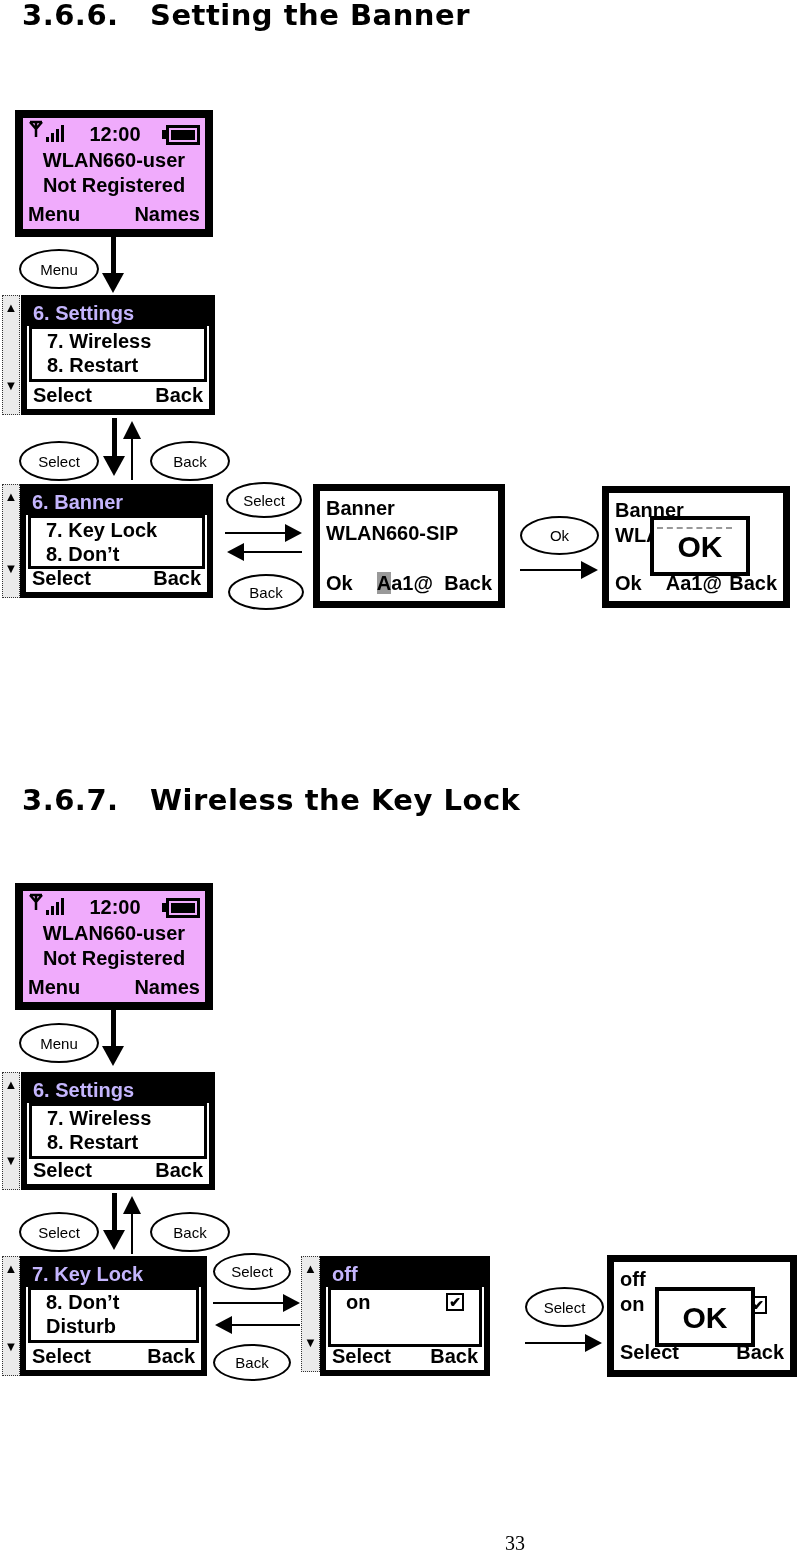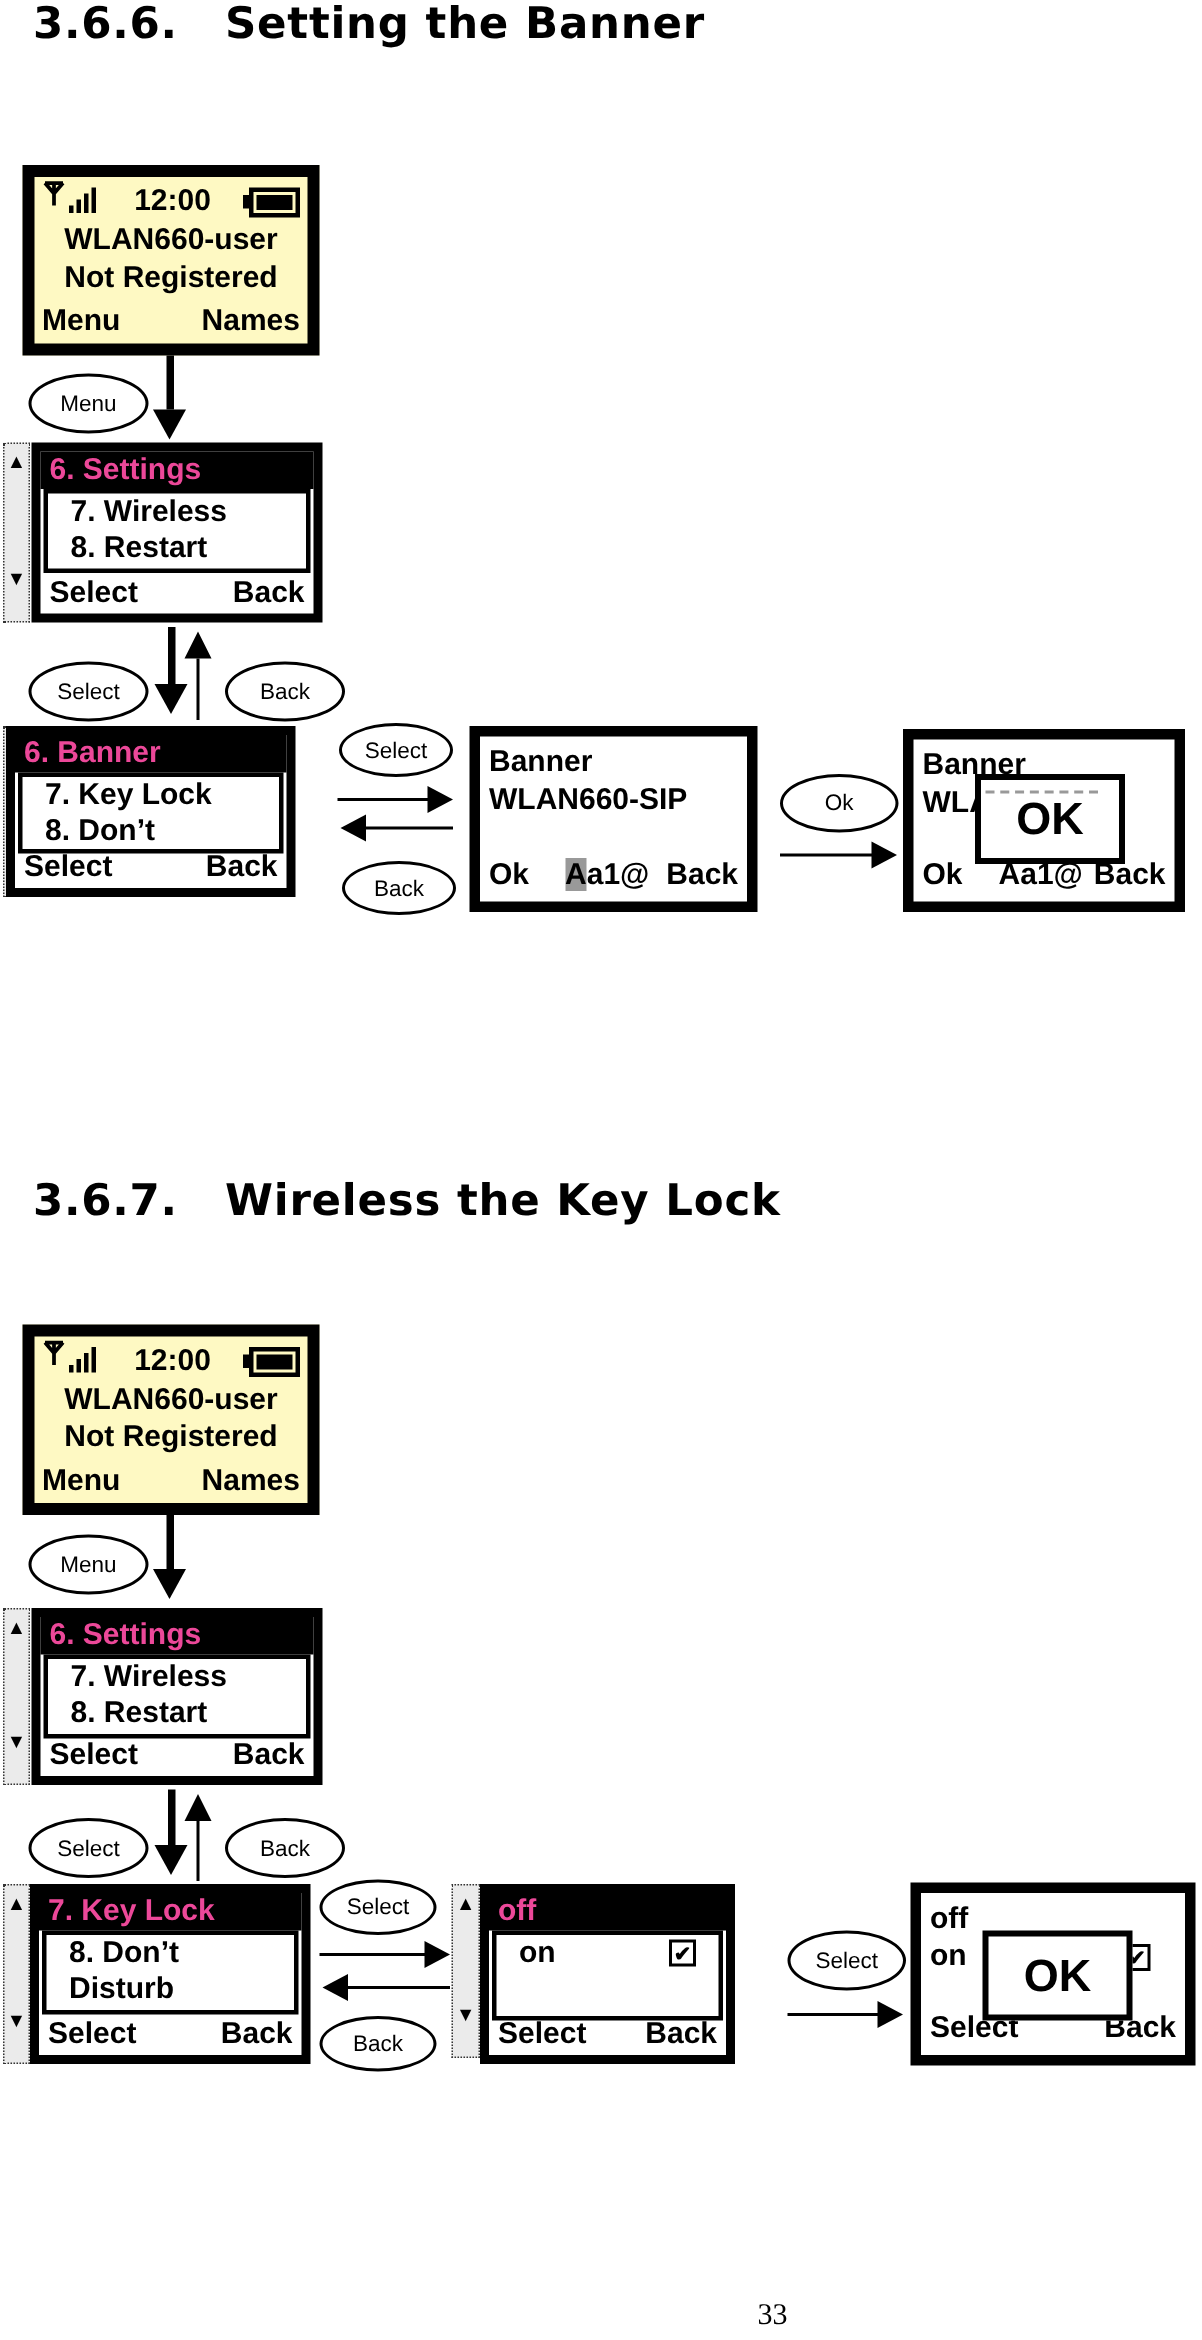--- a/index.html
+++ b/index.html
@@ -4,33 +4,33 @@
 <style>
   html,body{margin:0;padding:0;background:#fff;}
   body{width:801px;height:1560px;position:relative;font-family:"Liberation Sans",sans-serif;color:#000;overflow:hidden;}
   .abs{position:absolute;}
 
   
   .h1{font-family:"DejaVu Sans",sans-serif;font-weight:bold;font-size:29px;line-height:34px;white-space:nowrap;letter-spacing:.5px;}
   .h1num{display:inline-block;width:128px;}
 
   
-  .idle{width:198px;height:127px;border:8px solid #000;box-sizing:border-box;background:#fef9c3;
+  .idle{width:198px;height:127px;border:8px solid #000;box-sizing:border-box;background:#f0abfc;
         font-weight:bold;font-size:20px;line-height:25px;padding:3px 5px;}
   .idle-top{display:flex;align-items:center;justify-content:space-between;height:27px;}
   .idle-line{text-align:center;}
   .soft{position:absolute;left:5px;right:5px;bottom:2px;display:flex;justify-content:space-between;font-weight:bold;}
   .batt{display:inline-flex;align-items:center;}
   .batt-nub{width:4px;height:9px;background:#000;}
   .batt-body{width:34px;height:20px;border:3px solid #000;box-sizing:border-box;display:flex;align-items:center;justify-content:center;}
   .batt-fill{width:24px;height:10px;background:#000;}
 
   
   .lcd{border:6px solid #000;box-sizing:border-box;background:#fff;font-weight:bold;font-size:20px;line-height:24px;}
-  .lcd-head{background:#000;color:#ec4899;padding:0 6px;height:25px;line-height:25px;}
+  .lcd-head{background:#000;color:#c4b5fd;padding:0 6px;height:25px;line-height:25px;}
   .lcd-box{border:3px solid #000;margin:0 2px;padding:0 15px;overflow:hidden;}
   .lcd-soft{position:absolute;left:6px;right:6px;bottom:2px;display:flex;justify-content:space-between;}
 
   
   .edit{border:7px solid #000;box-sizing:border-box;background:#fff;font-weight:bold;font-size:20px;line-height:25px;padding:5px 6px;}
   .e-soft{position:absolute;left:6px;right:6px;bottom:5px;display:flex;align-items:flex-end;}
   .e-mid{margin-left:24px;}
   .e-right{margin-left:auto;}
   .hl{background:#999;}
   .row2{display:flex;justify-content:space-between;align-items:center;}
@@ -134,21 +134,21 @@
 </div>
 <div class="abs" style="left:123px;top:421px;width:18px;">
   <div class="tri-up"></div>
     <div class="vline" style="width:2px;height:41px;"></div>
 </div>
 
 <div class="sbar abs" style="left:2px;top:484px;height:114px;">
   <span class="sb-up">▲</span>
   <span class="sb-dn">▼</span>
 </div>
-<div class="lcd abs" style="left:4px;top:484px;width:193px;height:114px;">
+<div class="lcd abs" style="left:20px;top:484px;width:193px;height:114px;">
   <div class="lcd-head">6. Banner</div>
   <div class="lcd-box" style="height:48px;">
     <div>7. Key Lock</div>
     <div>8. Don’t Disturb</div>
   </div>
   <div class="lcd-soft">
     <span>Select</span>
     <span>Back</span>
   </div>
 </div>

